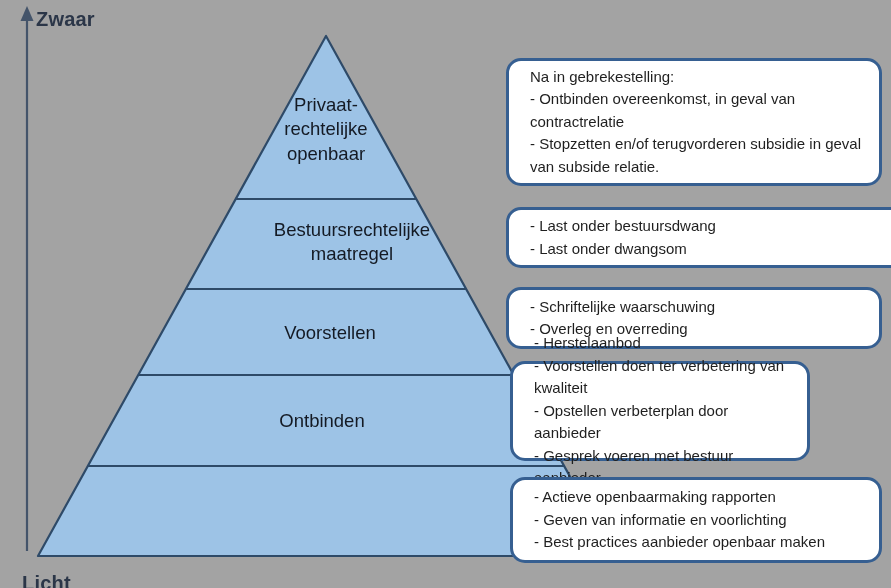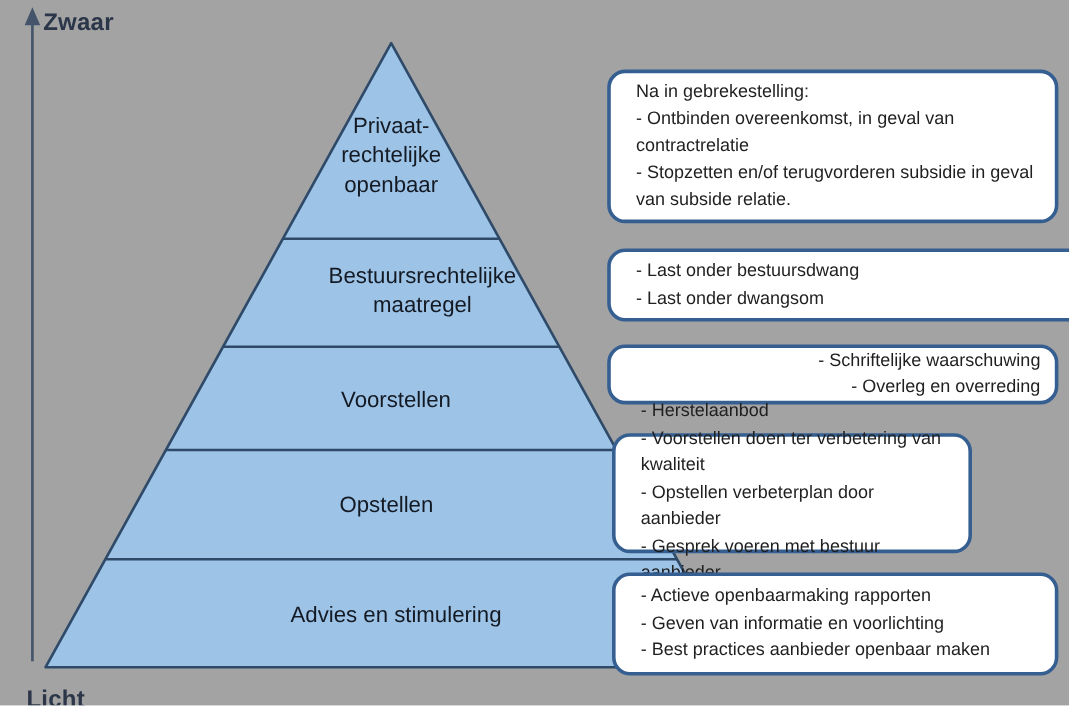--- a/index.html
+++ b/index.html
@@ -38,35 +38,34 @@
 
   <div class="axis-label" style="left:36px;top:8px;">Zwaar</div>
   <div class="axis-label" style="left:22px;top:572px;">Licht</div>
 
   <div class="pyr-label pre" style="left:326px;top:93px;">Privaat-
 rechtelijke
 openbaar</div>
   <div class="pyr-label pre" style="left:330px;top:218px;margin-left:22px;">Bestuursrechtelijke
 maatregel</div>
   <div class="pyr-label pre" style="left:330px;top:321px;">Voorstellen</div>
-  <div class="pyr-label pre" style="left:322px;top:409px;">Opstellen</div>
-  <div class="pyr-label pre" style="left:330px;top:500px;">Advies en stimulering</div>
+  <div class="pyr-label pre" style="left:322px;top:409px;">Ontbinden</div>
 
   <div class="note" style="left:506px;top:58px;width:376px;height:128px;">
     <div class="note-text pre">Na in gebrekestelling:
 - Ontbinden overeenkomst, in geval van contractrelatie
 - Stopzetten en/of terugvorderen subsidie in geval van subside relatie.</div>
   </div>
 
   <div class="note" style="left:506px;top:207px;width:456px;height:61px;">
     <div class="note-text pre">- Last onder bestuursdwang
 - Last onder dwangsom</div>
   </div>
 
-  <div class="note" style="left:506px;top:287px;width:376px;height:50px;text-align:right;">
+  <div class="note" style="left:506px;top:287px;width:376px;height:62px;">
     <div class="note-text pre">- Schriftelijke waarschuwing
 - Overleg en overreding</div>
   </div>
 
   <div class="note" style="left:510px;top:361px;width:300px;height:100px;">
     <div class="note-text pre">- Herstelaanbod
 - Voorstellen doen ter verbetering van kwaliteit
 - Opstellen verbeterplan door aanbieder
 - Gesprek voeren met bestuur aanbieder</div>
   </div>

